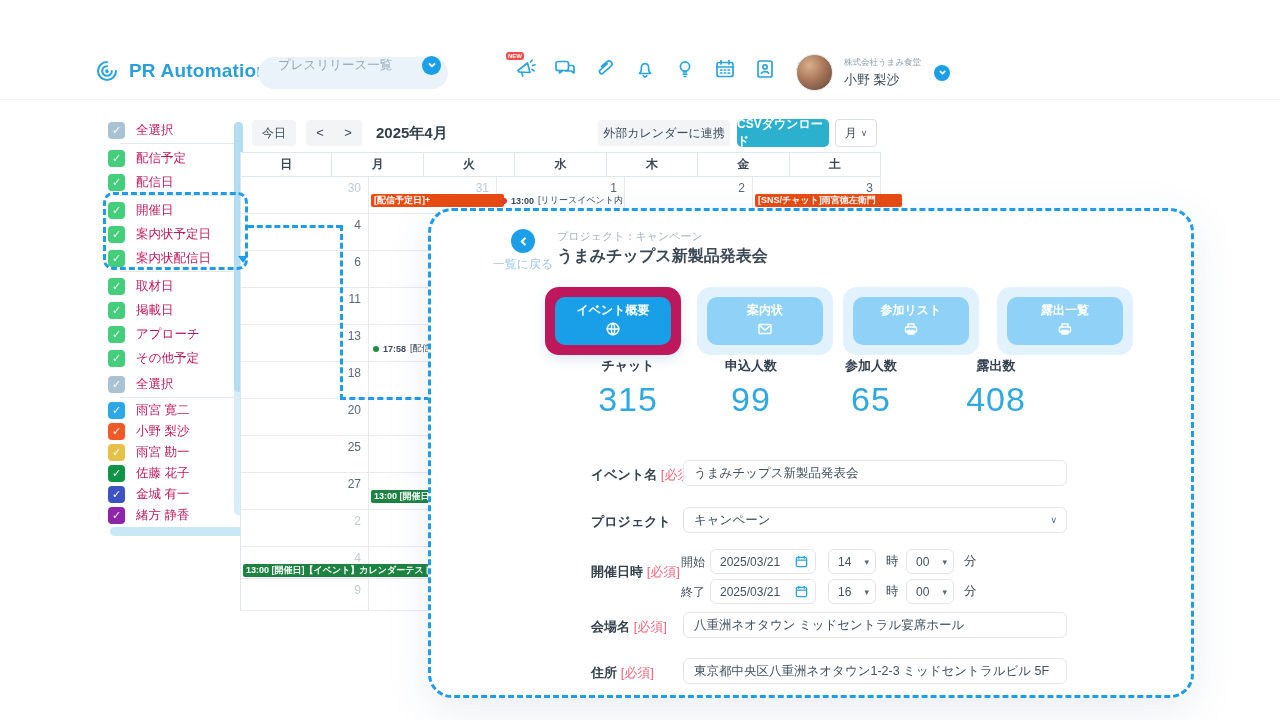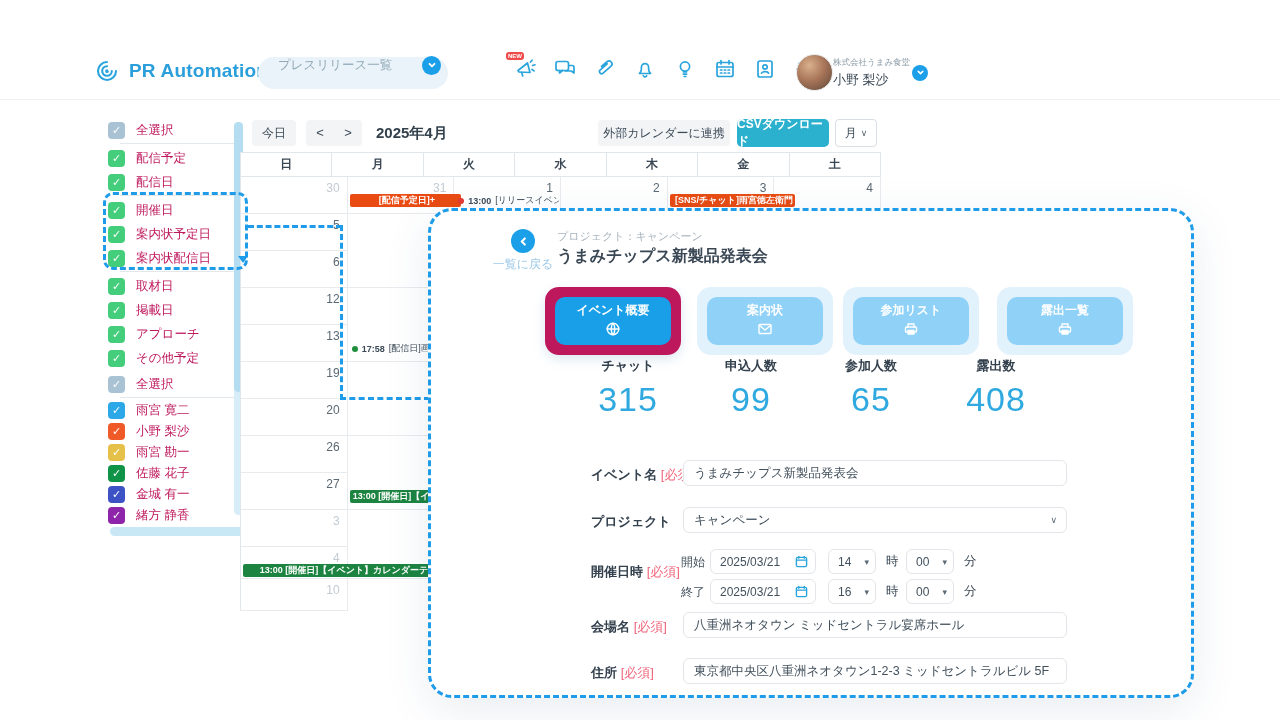--- a/index.html
+++ b/index.html
@@ -9,21 +9,21 @@
   #header { position:absolute; left:0; top:0; width:1280px; height:100px; background:#fff; border-bottom:1px solid #edf1f4; }
   #logo { position:absolute; left:94px; top:58px; display:flex; align-items:center; gap:9px; }
   #logo-text { font-size:19px; font-weight:700; color:#2b9fdb; letter-spacing:.2px; }
   #nav-pill { position:absolute; left:258px; top:57px; width:190px; height:32px; background:#e9f3f9; border-radius:17px; display:flex; align-items:center; justify-content:space-between; padding:0 7px 16px 20px; cursor:pointer; }
   #nav-pill .lbl { font-size:12.5px; color:#93a9b6; }
   .chev-circle { width:19px; height:19px; border-radius:50%; background:#1b9fe8; display:flex; align-items:center; justify-content:center; }
   #icon-row { position:absolute; left:512px; top:56px; display:flex; align-items:center; gap:14px; }
   .hicon { position:relative; width:26px; height:26px; display:flex; align-items:center; justify-content:center; cursor:pointer; }
   .hicon svg { stroke:#2aa4dc; fill:none; stroke-width:1.7; stroke-linecap:round; stroke-linejoin:round; }
   .new-badge { position:absolute; left:-6px; top:-4px; background:#ef4b4b; color:#fff; font-size:6px; font-weight:700; border-radius:3px; padding:1px 2px; line-height:1; }
-  #user-box { position:absolute; left:796px; top:54px; display:flex; align-items:center; gap:0; }
+  #user-box { position:absolute; left:796px; top:54px; display:flex; align-items:center; gap:11px; }
   #avatar { width:37px; height:37px; border-radius:50%; background:radial-gradient(circle at 35% 30%, #d9b08c 0%, #a9765a 45%, #5d4636 100%); border:1px solid #e5e9ec; }
   #user-meta { display:flex; flex-direction:column; align-items:flex-start; }
   #user-company { font-size:8.5px; color:#8a9aa6; margin-bottom:2px; }
   #user-name { font-size:13px; color:#3c4a57; }
   #user-chev { margin-left:2px; }
 
   
   #sidebar { position:absolute; left:108px; top:112px; width:140px; height:430px; }
   .sb-item { position:absolute; left:0; display:flex; align-items:center; gap:11px; cursor:pointer; }
   .sb-check { width:17px; height:17px; border-radius:4px; color:#fff; font-size:11px; display:flex; align-items:center; justify-content:center; flex:0 0 auto; }
@@ -40,21 +40,21 @@
   #nav-arrows { left:66px; top:2px; width:56px; display:flex; }
   #nav-arrows span { flex:1; text-align:center; font-size:13px; color:#3c4a57; cursor:pointer; line-height:26px; }
   #cal-title { position:absolute; left:136px; top:6px; font-size:15px; font-weight:700; color:#32404c; }
   #btn-external { left:358px; top:2px; width:132px; }
   #btn-csv { left:497px; top:1px; width:92px; height:28px; background:#2bb0ce; color:#fff; font-weight:700; border-radius:5px; }
   #view-select { position:absolute; left:595px; top:1px; width:42px; height:28px; background:#fff; border:1px solid #d8dee3; border-radius:4px; display:flex; align-items:center; justify-content:center; gap:4px; font-size:12px; cursor:pointer; }
 
   #cal-grid { position:absolute; left:240px; top:152px; width:641px; border-top:1px solid #e1e6ea; border-left:1px solid #e1e6ea; background:#fff; }
   #day-header { display:grid; grid-template-columns:repeat(7,1fr); height:24px; }
   #day-header .dh { border-right:1px solid #e1e6ea; border-bottom:1px solid #e1e6ea; font-size:12px; font-weight:700; color:#3a4754; text-align:center; line-height:23px; }
-  .week { display:grid; grid-template-columns:repeat(6,1fr);text-align:center; }
+  .week { display:grid; grid-template-columns:repeat(5,1fr); }
   .cell { position:relative; border-right:1px solid #e8ebee; border-bottom:1px solid #e8ebee; }
   .dnum { position:absolute; top:4px; right:7px; font-size:12px; color:#5a6873; }
   .dnum.dim { color:#c2cbd2; }
   .ev-bar { position:absolute; left:2px; top:17px; height:13px; border-radius:2px; color:#fff; font-size:9px; font-weight:700; line-height:13px; padding-left:3px; white-space:nowrap; overflow:hidden; z-index:2; cursor:pointer; }
   .ev-dot { position:absolute; left:4px; top:17px; height:13px; display:flex; align-items:center; gap:4px; white-space:nowrap; overflow:hidden; right:1px; z-index:2; cursor:pointer; }
   .ev-dot .dot { width:6px; height:6px; border-radius:50%; flex:0 0 auto; }
   .ev-dot .t { font-size:9px; font-weight:700; color:#3c4a57; }
   .ev-dot .x { font-size:9px; color:#3c4a57; }
   #hl-box { position:absolute; left:103px; top:192px; width:145px; height:78px; border:3px dashed #1e9be9; border-radius:10px; z-index:6; pointer-events:none; }
   #conn-top { position:absolute; left:248px; top:225px; width:94px; border-top:3px dashed #1e9be9; z-index:6; }

